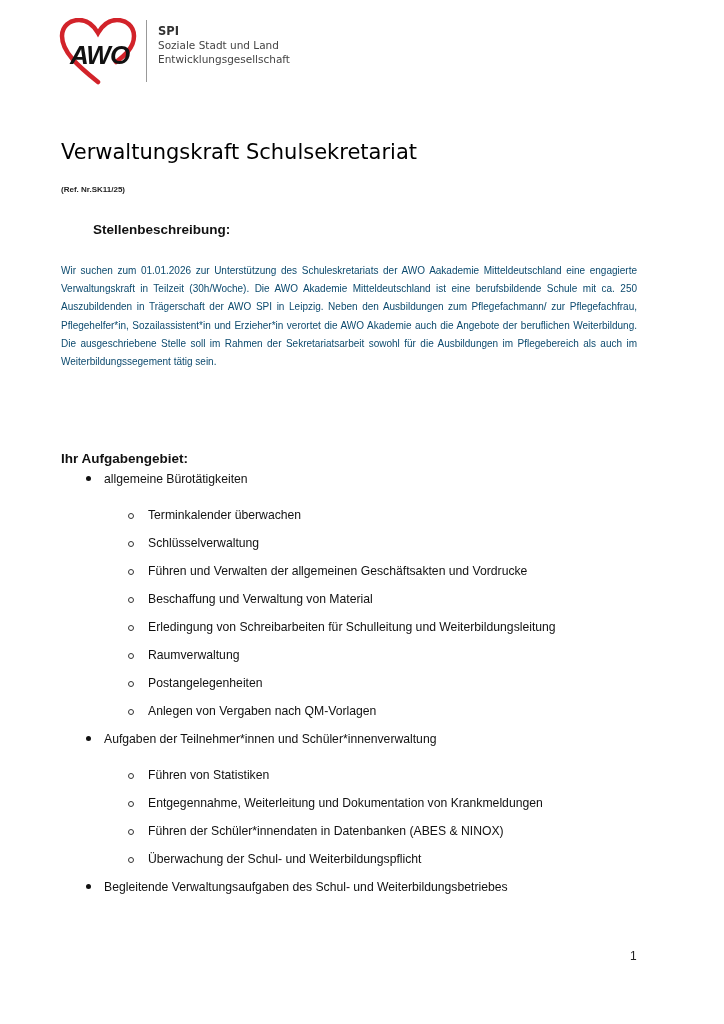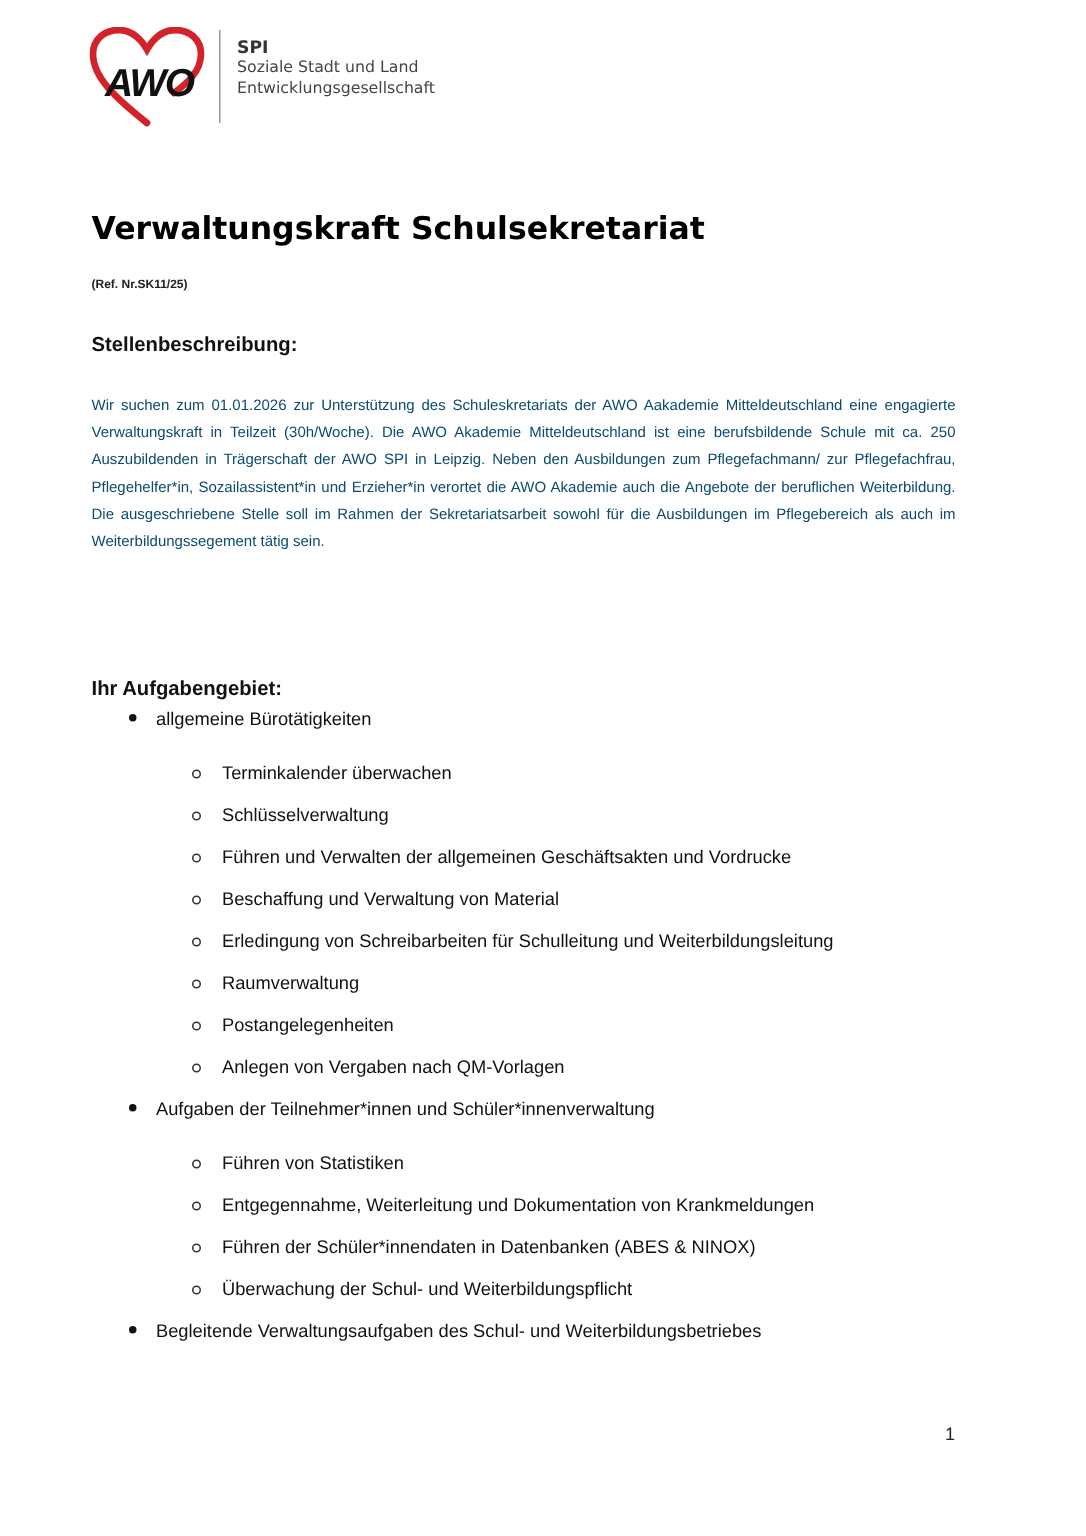--- a/index.html
+++ b/index.html
@@ -61,21 +61,21 @@
       font-weight: bold;
       font-size: 11.5px;
       color: #333333;
     }
     .title {
       position: absolute;
       left: 61px;
       top: 140px;
       margin: 0;
       font-family: "DejaVu Sans", sans-serif;
-      font-weight: bold;
+      font-weight: normal;
       font-size: 21px;
       color: #000000;
     }
     .ref {
       position: absolute;
       left: 61px;
       top: 185px;
       font-family: "Liberation Sans", sans-serif;
       font-weight: bold;
       font-size: 8px;
@@ -83,21 +83,21 @@
     }
     .section-heading {
       position: absolute;
       left: 61px;
       margin: 0;
       font-family: "Liberation Sans", sans-serif;
       font-weight: bold;
       font-size: 13.5px;
       color: #111111;
     }
-    .h-stellen { top: 222px; }
+    .h-stellen { top: 222px; margin-left: 32px; }
     .h-aufgaben { top: 451px; }
     .para {
       position: absolute;
       left: 61px;
       top: 262px;
       width: 576px;
       margin: 0;
       font-family: "Liberation Sans", sans-serif;
       font-size: 10px;
       line-height: 18.2px;

